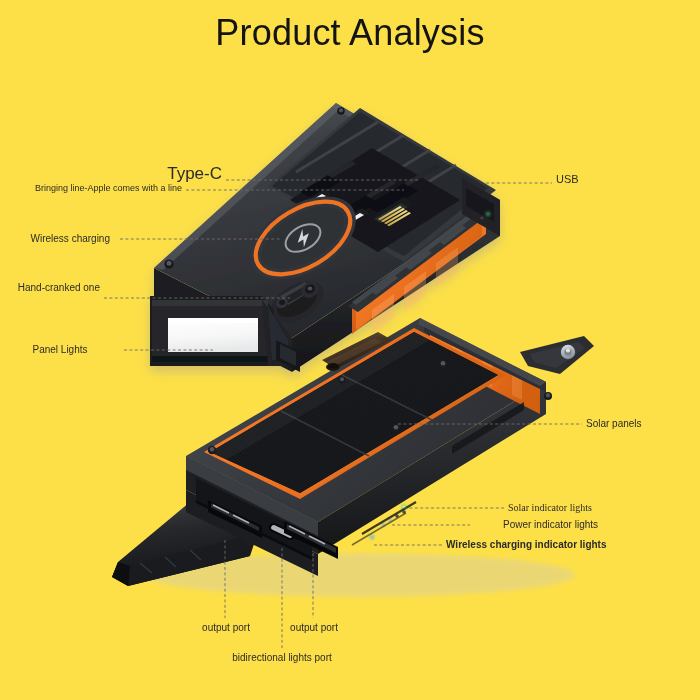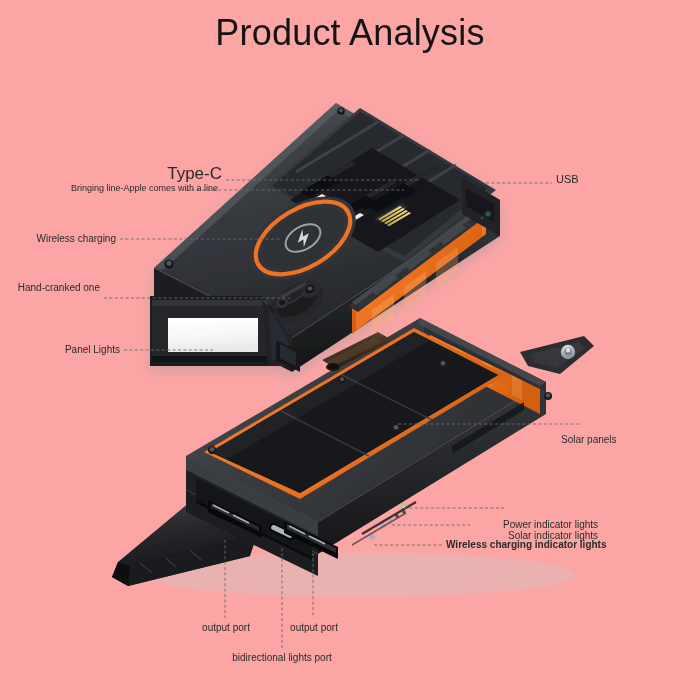--- a/index.html
+++ b/index.html
@@ -12,21 +12,21 @@
     background: #f0f0f0;
     font-family: "Liberation Sans", sans-serif;
     overflow: hidden;
     position: relative;
   }
   #stage {
     position: absolute;
     left: 0; top: 0;
     width: 700px;
     height: 700px;
-    background: #fca5a5;
+    background: #fde047;
   }
   #page-title {
     position: absolute;
     left: 0;
     top: 12px;
     width: 700px;
     text-align: center;
     font-size: 36px;
     color: #141414;
     font-family: "Liberation Sans", sans-serif;
@@ -403,33 +403,33 @@
       <polyline points="225,540 225,618"></polyline>
 
       <polyline points="282,548 282,648"></polyline>
 
       <polyline points="313,553 313,618"></polyline>
     </g>
   </svg>
 
   <div class="label lbl-lg lbl-end" style="left:0; top:165px; width:222px;">Type-C</div>
 
-  <div class="label lbl-sm lbl-end" style="left:0; top:184px; width:182px;padding-left:36px;">Bringing line-Apple comes with a line</div>
-
-  <div class="label lbl-md lbl-end" style="left:12px; top:233px; width:104px;">Wireless charging</div>
+  <div class="label lbl-sm lbl-end" style="left:0; top:184px; width:182px;">Bringing line-Apple comes with a line</div>
+
+  <div class="label lbl-md lbl-end" style="left:6px; top:233px; width:104px;">Wireless charging</div>
 
   <div class="label lbl-md lbl-end" style="left:0; top:282px; width:100px;">Hand-cranked one</div>
 
-  <div class="label lbl-md lbl-end" style="left:0; top:344px; width:120px;">Panel Lights</div>
+  <div class="label lbl-md lbl-end" style="left:0; top:344px; width:120px;text-align:center;">Panel Lights</div>
 
   <div class="label lbl-usb lbl-right" style="left:556px; top:173px;">USB</div>
 
-  <div class="label lbl-md lbl-right" style="left:561px; top:418px;margin-top:16px;">Solar panels</div>
-
-  <div class="label lbl-md lbl-right" style="left:508px; top:530px;">Solar indicator lights</div>
+  <div class="label lbl-md lbl-right" style="left:586px; top:418px;">Solar panels</div>
+
+  <div class="label lbl-md lbl-right" style="left:508px; top:502px;font-family:Liberation Serif, serif;">Solar indicator lights</div>
 
   <div class="label lbl-md lbl-right" style="left:474px; top:519px;margin-left:29px;">Power indicator lights</div>
 
   <div class="label lbl-md lbl-right" style="left:446px; top:539px;font-weight:bold;">Wireless charging indicator lights</div>
 
   <div class="label lbl-md" style="left:186px; top:622px; width:80px; text-align:center;">output port</div>
 
   <div class="label lbl-md" style="left:274px; top:622px; width:80px; text-align:center;">output port</div>
 
   <div class="label lbl-md" style="left:202px; top:652px; width:160px; text-align:center;">bidirectional lights port</div>

